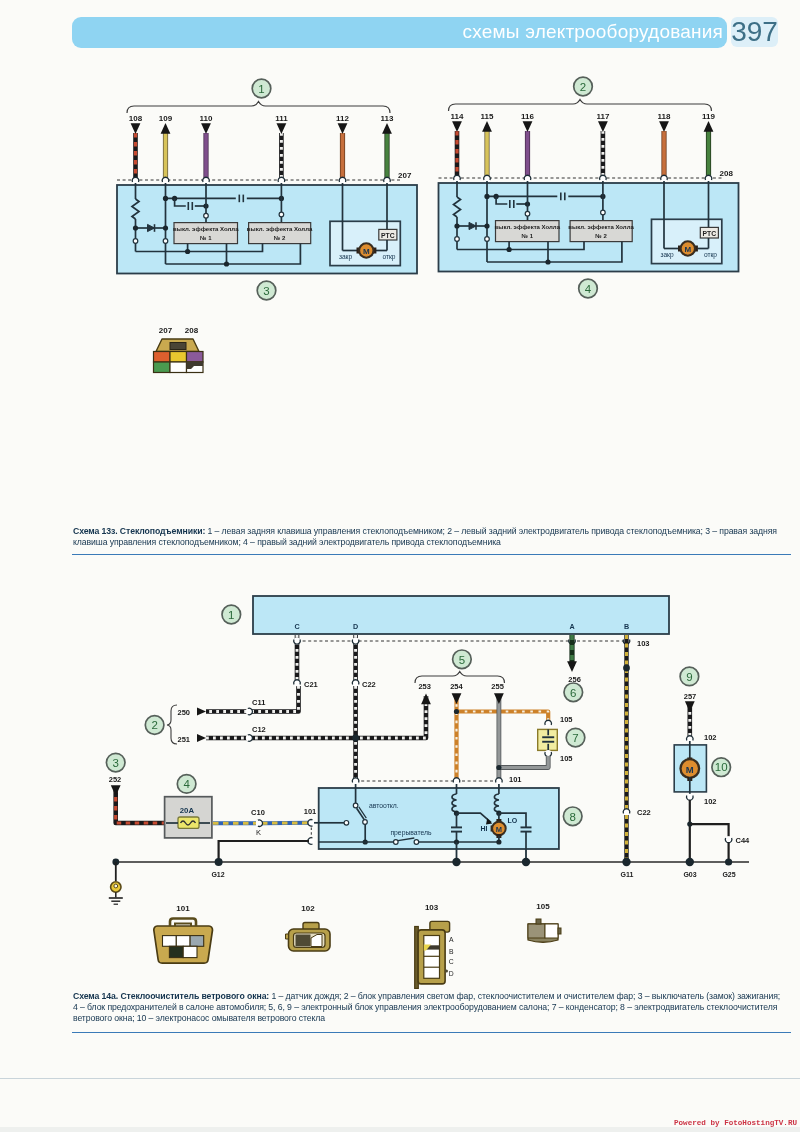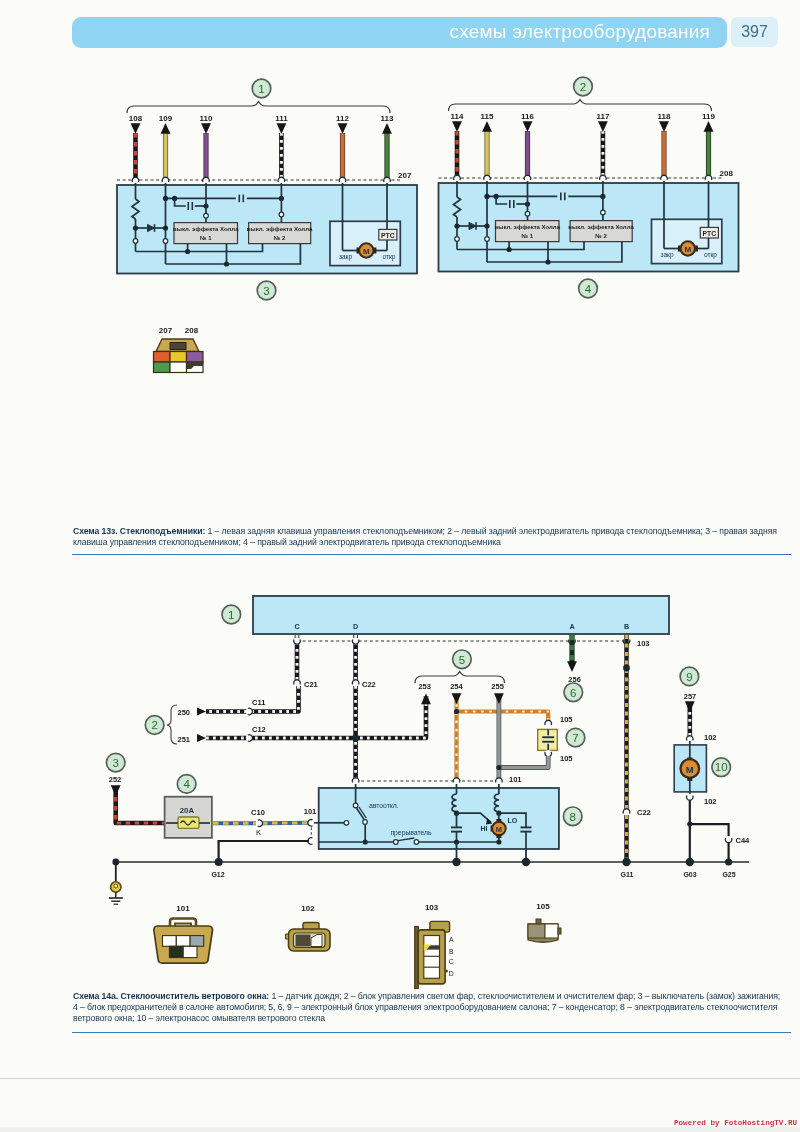--- a/index.html
+++ b/index.html
@@ -1,20 +1,20 @@
 <!DOCTYPE html>
 <html><head>
 <meta charset="utf-8">
 <style>
   html,body{margin:0;padding:0;background:#ffffff}
   body{width:800px;height:1132px;position:relative;font-family:"Liberation Sans",sans-serif;overflow:hidden}
   .abs{position:absolute}
   #page{position:absolute;left:0;top:0;width:800px;height:1132px;background:#fbfbf8}
-  #hdr{position:absolute;left:72px;top:17px;width:655px;height:31px;background:#8fd4f2;border-radius:9px;color:#ffffff;font-size:19px;line-height:30px;text-align:right;padding-right:17px;box-sizing:border-box;letter-spacing:0.2px}
-  #pgnum{position:absolute;left:731px;top:17px;width:47px;height:30px;background:#ddeff8;border-radius:6px;color:#3d6f86;font-size:16px;line-height:30px;text-align:center}
+  #hdr{position:absolute;left:72px;top:17px;width:655px;height:31px;background:#8fd4f2;border-radius:9px;color:#ffffff;font-size:19px;line-height:30px;text-align:right;padding-right:4px;box-sizing:border-box;letter-spacing:0.2px}
+  #pgnum{position:absolute;left:731px;top:17px;width:47px;height:30px;background:#ddeff8;border-radius:6px;color:#3d6f86;font-size:28px;line-height:30px;text-align:center}
   .cap{position:absolute;left:73px;width:727px;font-size:8.7px;line-height:11.2px;color:#14344e;letter-spacing:-0.1px;white-space:nowrap}
   .rule{position:absolute;left:72px;width:719px;height:0;border-top:1.5px solid #3a7ab8}
   #faint{position:absolute;left:0;top:1078px;width:800px;height:0;border-top:1px solid #c9d4da}
   #foot{position:absolute;left:674px;top:1119px;width:130px;font-family:"Liberation Mono",monospace;font-size:7.6px;font-weight:bold;color:#cc3344;white-space:nowrap}
 </style>
 </head>
 <body>
 <div id="page"></div>
 <div id="hdr">схемы электрооборудования</div>
 <div id="pgnum">397</div>

